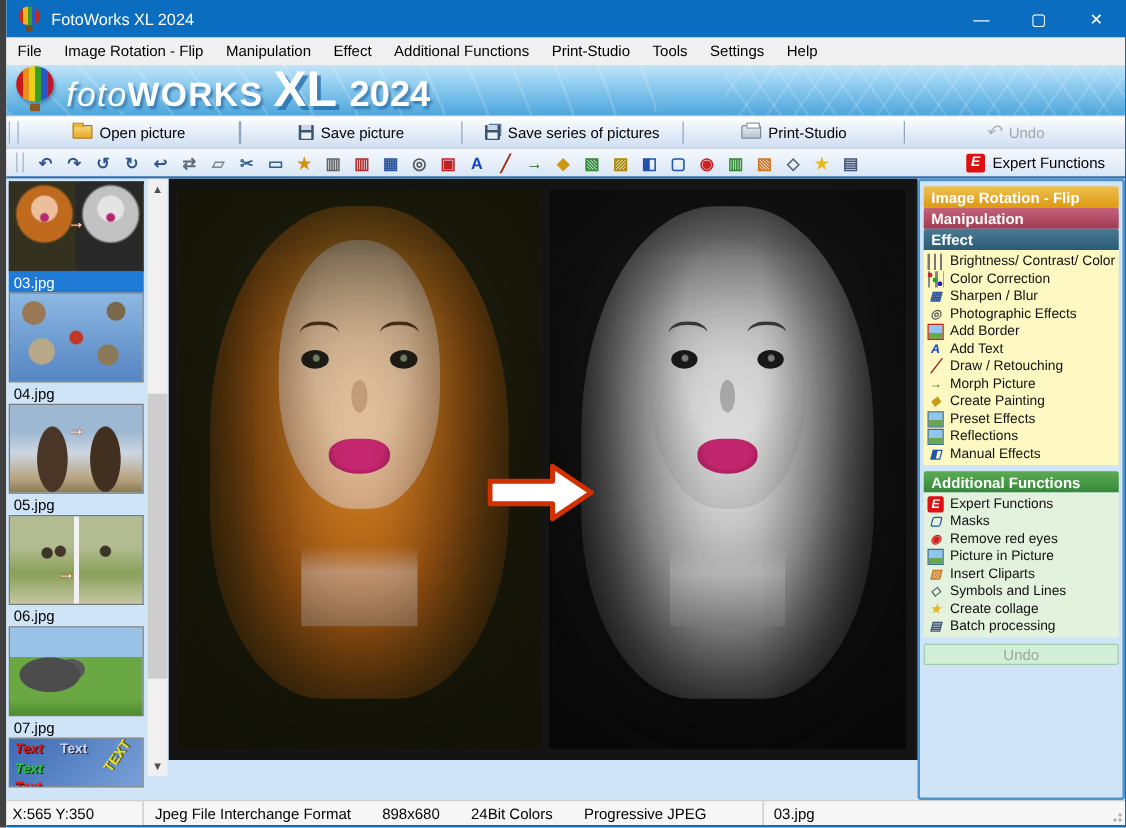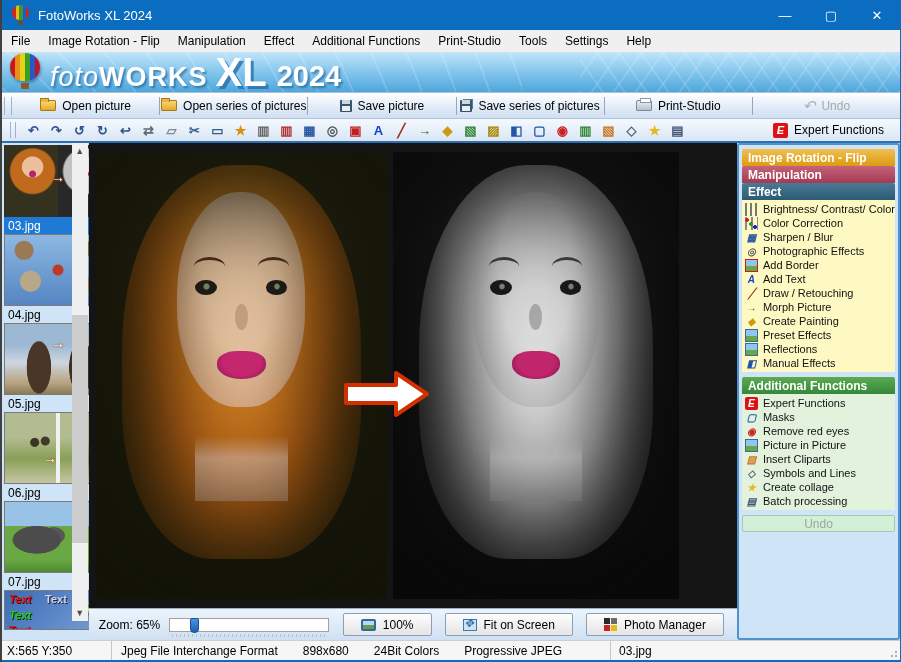--- a/index.html
+++ b/index.html
@@ -1,18 +1,18 @@
 <!DOCTYPE html>
 <html><head>
 <meta charset="utf-8">
 <style>
   * { box-sizing: border-box; }
   body { margin:0; font-family:"Liberation Sans", sans-serif; background:#888; }
   .window { width:901px; height:662px; position:relative; background:#f0f0f0;
-            border-left:2px solid #404040; border-right:1px solid #0b6dbf; overflow:hidden; }
+            border-left:5px solid #404040; border-right:1px solid #0b6dbf; overflow:hidden; }
 
   
   .titlebar { height:30px; background:#0b6dbf; display:flex; align-items:center; color:#fff; font-size:13px; }
   .balloon { width:17px; height:20px; margin:0 9px 0 10px; position:relative; }
   .balloon::before { content:""; position:absolute; left:0; top:0; width:17px; height:15px;
      border-radius:50% 50% 46% 46%; background:linear-gradient(90deg,#d02818 0 22%,#e8b818 22% 42%,#3a9a28 42% 62%,#2858c8 62% 82%,#c82818 82%); }
   .balloon::after { content:""; position:absolute; left:6px; bottom:0; width:5px; height:4px; background:#7a4a1a; }
   .wincontrols { margin-left:auto; display:flex; height:100%; }
   .winbtn { width:46px; height:100%; display:flex; align-items:center; justify-content:center; font-size:13px; color:#fff; }
 
@@ -246,24 +246,20 @@
     </div>
   </div>
 
   <div class="toolbar">
     <span class="tb-grip"></span>
     <span class="tb-btn">
         <i class="ic-folder"></i>
         <span>Open picture</span>
       </span>
     <span class="tb-sep"></span>
-    <span class="tb-btn">
-        <i class="ic-folder"></i>
-        <span>Open series of pictures</span>
-      </span>
     <span class="tb-sep"></span>
     <span class="tb-btn">
         <i class="ic-floppy"></i>
         <span>Save picture</span>
       </span>
     <span class="tb-sep"></span>
     <span class="tb-btn">
         <i class="ic-floppy ic-floppy2"></i>
         <span>Save series of pictures</span>
       </span>
@@ -386,43 +382,20 @@
             <div class="p-eye e-r"></div>
             <div class="p-nose"></div>
             <div class="p-lips"></div>
           </div>
           <div class="p-neck"></div>
         </div>
         <svg class="big-arrow" viewBox="0 0 86 48">
           <polygon points="2,15 52,15 52,3 83,24 52,45 52,33 2,33" fill="#ffffff" stroke="#d23000" stroke-width="4" stroke-linejoin="round"></polygon>
         </svg>
       </div>
-      <div class="zoombar">
-        <span class="zoom-label">Zoom: 65%</span>
-        <span class="zoom-slider">
-          <span class="zoom-thumb"></span>
-        </span>
-        <span class="zbtn">
-            <i class="zi-100"></i>
-            <span>100%</span>
-          </span>
-        <span class="zbtn">
-            <i class="zi-fit"></i>
-            <span>Fit on Screen</span>
-          </span>
-        <span class="zbtn">
-            <i class="zi-pm">
-              <i></i>
-              <i></i>
-              <i></i>
-              <i></i>
-            </i>
-            <span>Photo Manager</span>
-          </span>
-      </div>
     </div>
 
     <div class="rightpanel">
       <div class="ph ph-rotation">Image Rotation - Flip</div>
 
       <div class="ph ph-manip">Manipulation</div>
 
       <div class="ph ph-effect">Effect</div>
       <div class="pitems pitems-effect">
         <div class="pitem">

